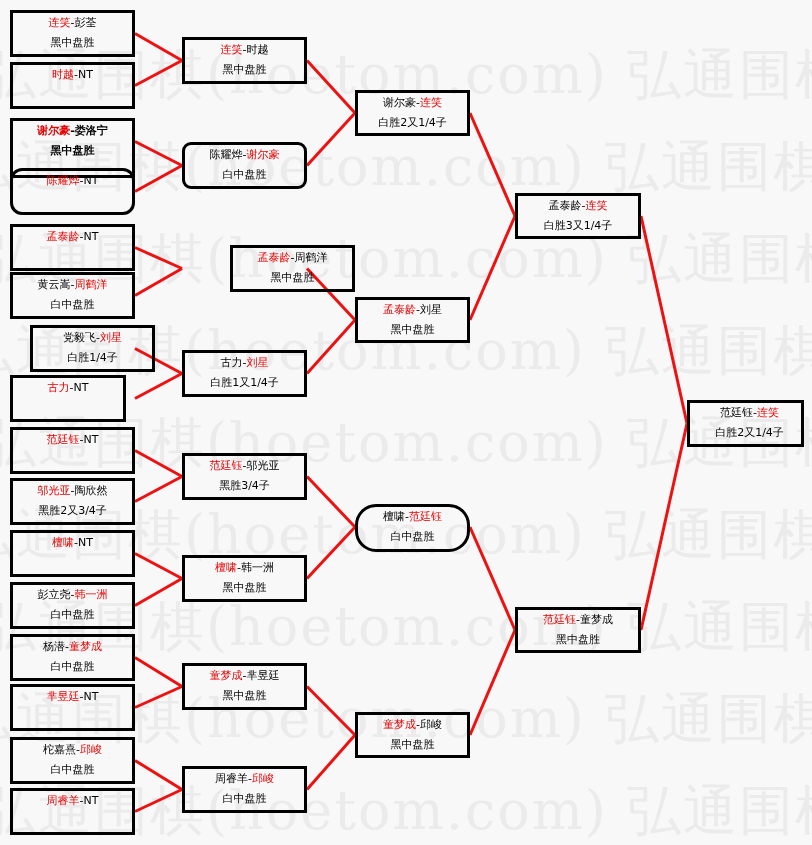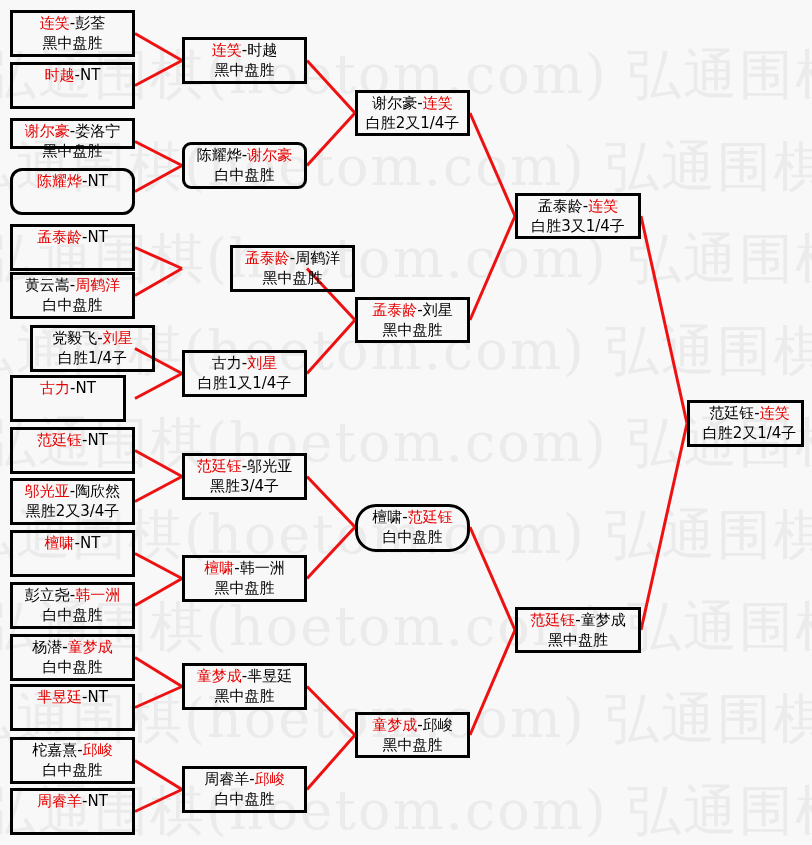--- a/index.html
+++ b/index.html
@@ -14,21 +14,21 @@
     color:var(--wm,#ebebeb);
     font-family:"DejaVu Serif","Liberation Serif",serif;
     user-select:none;pointer-events:none;
   }
   svg.lines{position:absolute;left:0;top:0;z-index:1;}
   .match-box{
     position:absolute;box-sizing:border-box;z-index:2;
     border:3px solid var(--border,#000);
     background:transparent;
     text-align:center;color:#000;
-    font-size:15px;line-height:20px;padding-top:0;
+    font-size:11px;line-height:20px;padding-top:0;
   }
   .players{white-space:nowrap;}
   .win{color:var(--win,#e60000);}
   .res{white-space:nowrap;}
 </style>
 </head>
 <body>
 
 <div class="stage" id="stage">
   <div id="wm-layer">
@@ -76,21 +76,21 @@
     </svg>
   <div id="boxes">
       <div class="match-box" style="left: 10px; top: 10px; width: 125px; height: 47px;">
     <div class="players"><span class="p pl win">连笑</span><span class="sep">-</span><span class="p pr">彭荃</span></div>
     <div class="res">黑中盘胜</div>
   </div>
       <div class="match-box" style="left: 10px; top: 62px; width: 125px; height: 47px;">
     <div class="players"><span class="p pl win">时越</span><span class="sep">-</span><span class="p pr">NT</span></div>
     <div class="res"></div>
   </div>
-      <div class="match-box" style="left: 10px; top: 118px; width: 125px; height: 31px;">
+      <div class="match-box" style="left: 10px; top: 118px; width: 125px; height: 60px; font-weight: bold;">
     <div class="players"><span class="p pl win">谢尔豪</span><span class="sep">-</span><span class="p pr">娄洛宁</span></div>
     <div class="res">黑中盘胜</div>
   </div>
       <div class="match-box" style="left: 10px; top: 168px; width: 125px; height: 47px; border-radius: 12px;">
     <div class="players"><span class="p pl win">陈耀烨</span><span class="sep">-</span><span class="p pr">NT</span></div>
     <div class="res"></div>
   </div>
       <div class="match-box" style="left: 10px; top: 224px; width: 125px; height: 47px;">
     <div class="players"><span class="p pl win">孟泰龄</span><span class="sep">-</span><span class="p pr">NT</span></div>
     <div class="res"></div>

